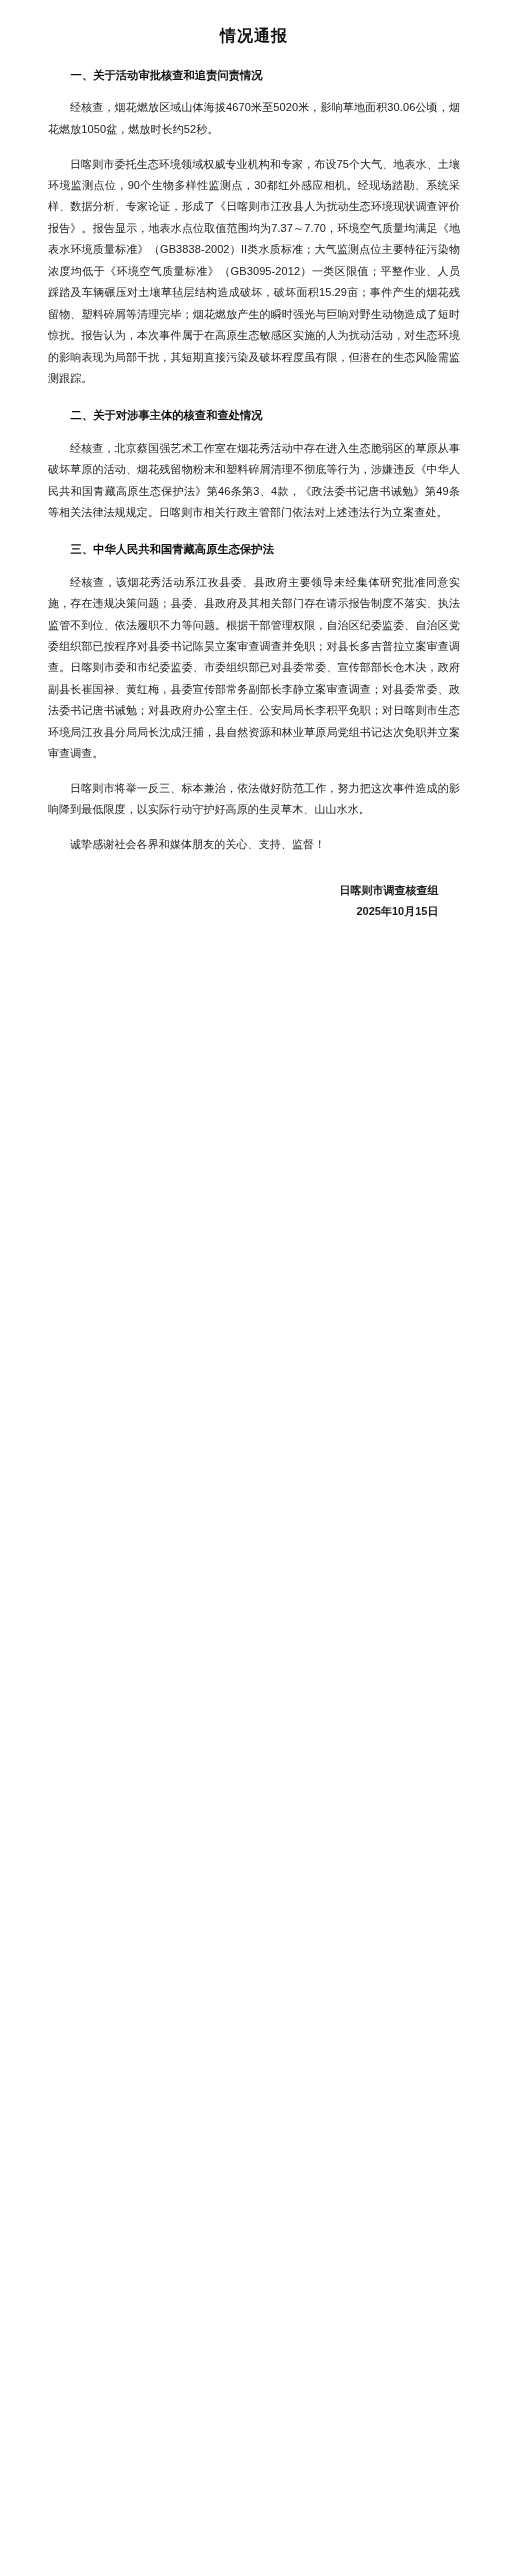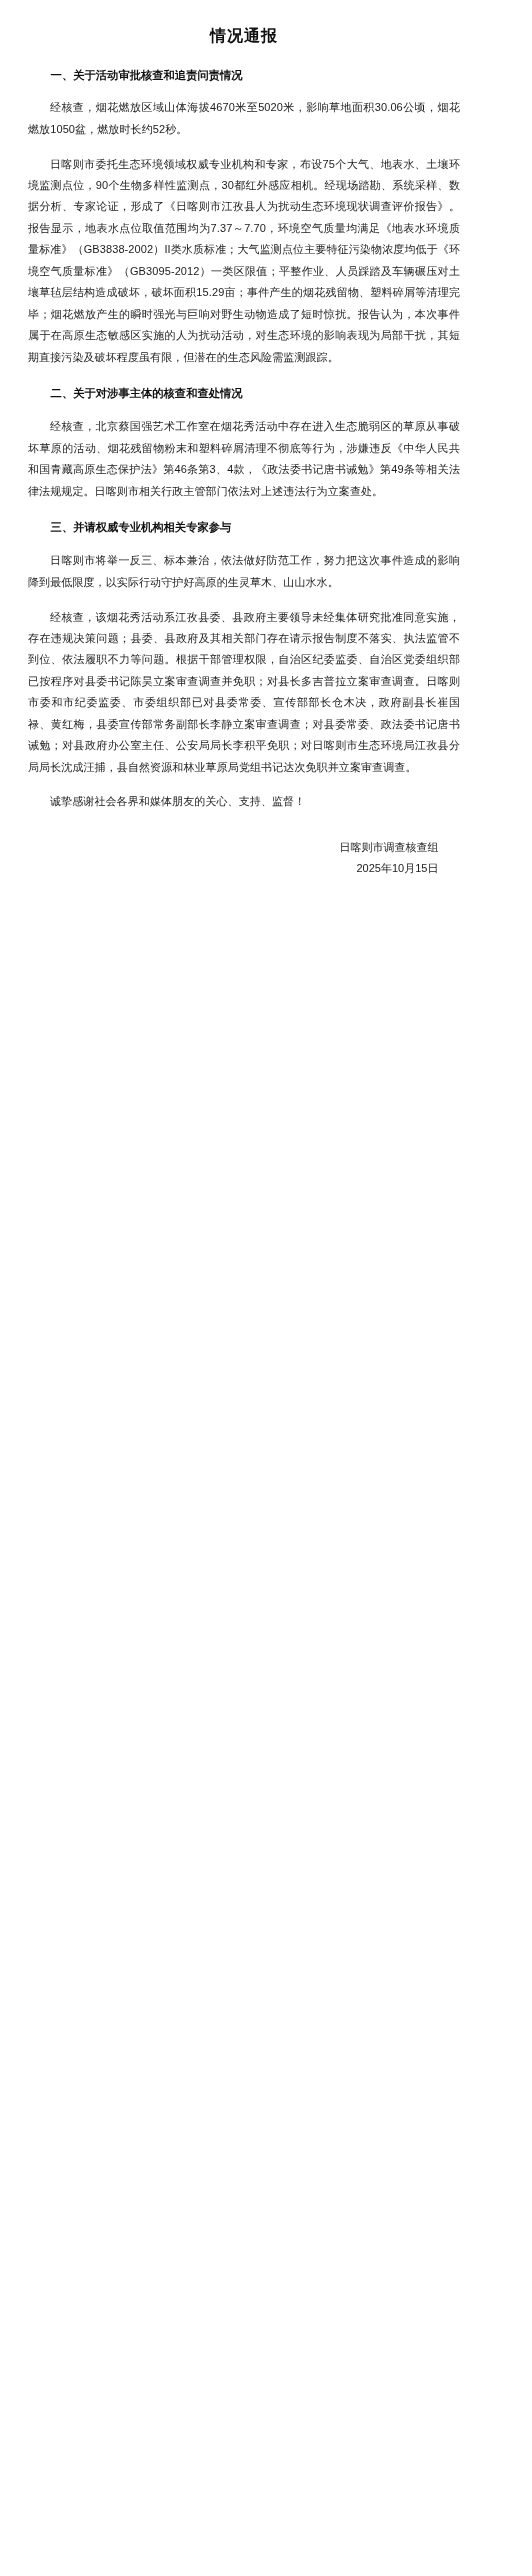--- a/index.html
+++ b/index.html
@@ -8,21 +8,21 @@
     background: #ffffff;
   }
   body {
     width: 532px;
     font-family: "Liberation Sans", "DejaVu Sans", sans-serif;
     color: #1a1a1a;
   }
   .page {
     width: 500px;
     box-sizing: border-box;
-    padding: 24px 40px 31px 28px;
+    padding: 24px 40px 31px 48px;
     background: #ffffff;
   }
   .doc-title {
     font-size: 16px;
     font-weight: bold;
     text-align: center;
     letter-spacing: 1px;
     color: #111111;
     margin: 2.1px 0 17.5px 0;
     font-family: "Liberation Serif", "DejaVu Serif", serif;
@@ -40,20 +40,21 @@
   .section-heading {
     font-size: 11.3px;
     font-weight: bold;
     line-height: 1.9;
     text-indent: 2em;
     margin: 15.5px 0 11.3px 0;
     color: #101010;
   }
   .sign-block {
     margin-top: 24px;
+    font-weight: bold;
   }
   .sign-line {
     font-size: 11px;
     line-height: 1.9;
     text-align: right;
     padding-right: 21.6px;
     color: #1b1b1b;
   }
 </style>
 </head>
@@ -67,25 +68,25 @@
 
   <p class="para">经核查，烟花燃放区域山体海拔4670米至5020米，影响草地面积30.06公顷，烟花燃放1050盆，燃放时长约52秒。</p>
 
   <p class="para">日喀则市委托生态环境领域权威专业机构和专家，布设75个大气、地表水、土壤环境监测点位，90个生物多样性监测点，30都红外感应相机。经现场踏勘、系统采样、数据分析、专家论证，形成了《日喀则市江孜县人为扰动生态环境现状调查评价报告》。报告显示，地表水点位取值范围均为7.37～7.70，环境空气质量均满足《地表水环境质量标准》（GB3838-2002）II类水质标准；大气监测点位主要特征污染物浓度均低于《环境空气质量标准》（GB3095-2012）一类区限值；平整作业、人员踩踏及车辆碾压对土壤草毡层结构造成破坏，破坏面积15.29亩；事件产生的烟花残留物、塑料碎屑等清理完毕；烟花燃放产生的瞬时强光与巨响对野生动物造成了短时惊扰。报告认为，本次事件属于在高原生态敏感区实施的人为扰动活动，对生态环境的影响表现为局部干扰，其短期直接污染及破坏程度虽有限，但潜在的生态风险需监测跟踪。</p>
 
   <h2 class="section-heading">二、关于对涉事主体的核查和查处情况</h2>
 
   <p class="para">经核查，北京蔡国强艺术工作室在烟花秀活动中存在进入生态脆弱区的草原从事破坏草原的活动、烟花残留物粉末和塑料碎屑清理不彻底等行为，涉嫌违反《中华人民共和国青藏高原生态保护法》第46条第3、4款，《政法委书记唐书诫勉》第49条等相关法律法规规定。日喀则市相关行政主管部门依法对上述违法行为立案查处。</p>
 
 
-  <h2 class="section-heading">三、并请权威专业机构相关专家参与</h2>
+  <h2 class="section-heading">三、中华人民共和国青藏高原生态保护法</h2>
+
+  <p class="para">经核查，该烟花秀活动系江孜县委、县政府主要领导未经集体研究批准同意实施，存在违规决策问题；县委、县政府及其相关部门存在请示报告制度不落实、执法监管不到位、依法履职不力等问题。根据干部管理权限，自治区纪委监委、自治区党委组织部已按程序对县委书记陈昊立案审查调查并免职；对县长多吉普拉立案审查调查。日喀则市委和市纪委监委、市委组织部已对县委常委、宣传部部长仓木决，政府副县长崔国禄、黄红梅，县委宣传部常务副部长李静立案审查调查；对县委常委、政法委书记唐书诫勉；对县政府办公室主任、公安局局长李积平免职；对日喀则市生态环境局江孜县分局局长沈成汪捕，县自然资源和林业草原局党组书记达次免职并立案审查调查。</p>
 
   <p class="para">日喀则市将举一反三、标本兼治，依法做好防范工作，努力把这次事件造成的影响降到最低限度，以实际行动守护好高原的生灵草木、山山水水。</p>
-
-  <p class="para">经核查，该烟花秀活动系江孜县委、县政府主要领导未经集体研究批准同意实施，存在违规决策问题；县委、县政府及其相关部门存在请示报告制度不落实、执法监管不到位、依法履职不力等问题。根据干部管理权限，自治区纪委监委、自治区党委组织部已按程序对县委书记陈昊立案审查调查并免职；对县长多吉普拉立案审查调查。日喀则市委和市纪委监委、市委组织部已对县委常委、宣传部部长仓木决，政府副县长崔国禄、黄红梅，县委宣传部常务副部长李静立案审查调查；对县委常委、政法委书记唐书诫勉；对县政府办公室主任、公安局局长李积平免职；对日喀则市生态环境局江孜县分局局长沈成汪捕，县自然资源和林业草原局党组书记达次免职并立案审查调查。</p>
 
   <p class="para">诚挚感谢社会各界和媒体朋友的关心、支持、监督！</p>
 
   <div class="sign-block">
     <div class="sign-line">日喀则市调查核查组</div>
     <div class="sign-line">2025年10月15日</div>
   </div>
 </div>
 
 

